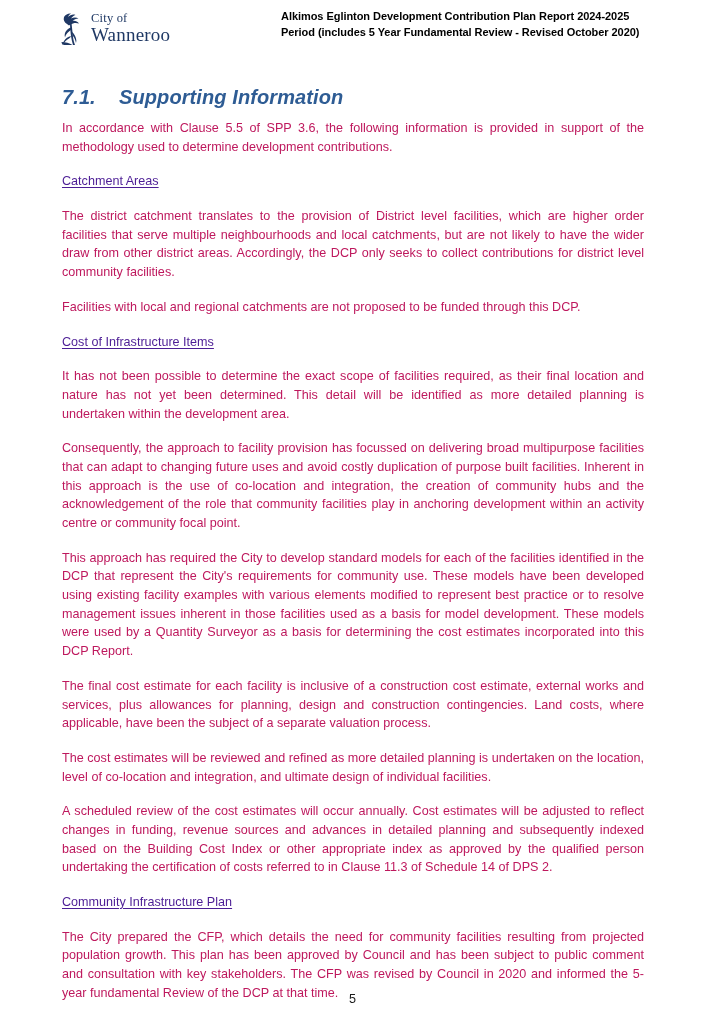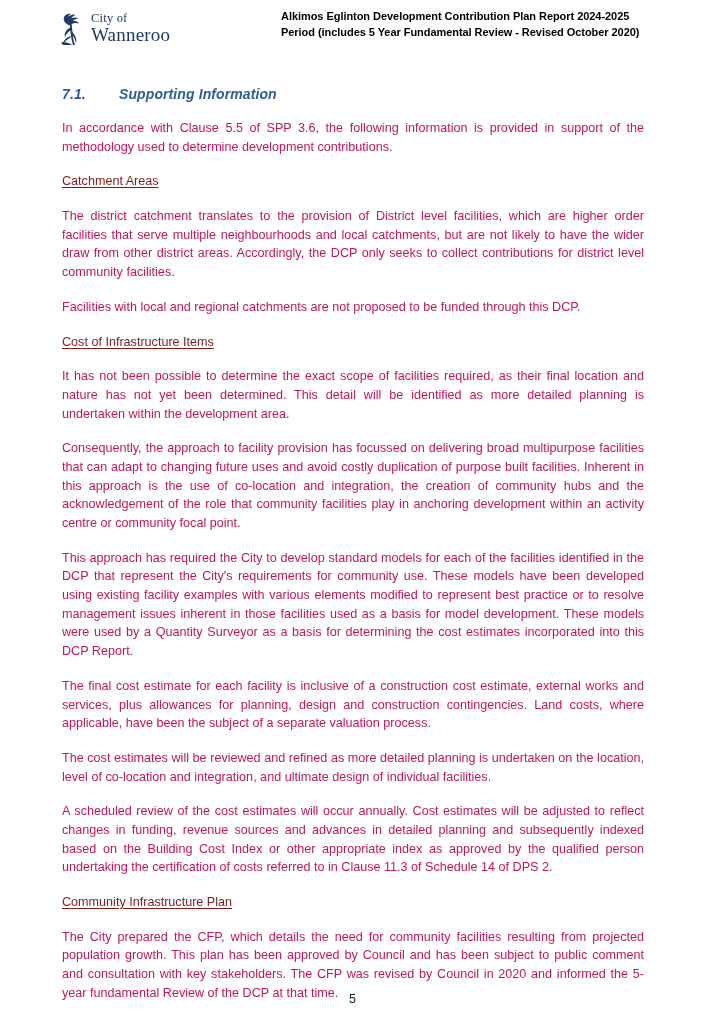--- a/index.html
+++ b/index.html
@@ -92,21 +92,21 @@
     top: 0;
     width: 582px;
   }
 
   h2.section-heading {
     margin: 0;
     position: absolute;
     left: 0;
     top: 86px;
     width: 582px;
-    font-size: 14px;
+    font-size: 20px;
     font-weight: bold;
     font-style: italic;
     color: #2E5C94;
     letter-spacing: .1px;
     white-space: nowrap;
   }
   h2.section-heading .num {
     display: inline-block;
     width: 57px;
   }
@@ -128,21 +128,21 @@
   }
   p.para.last-line-natural { text-align-last: left; }
 
   h3.sub-heading {
     margin: 0 0 16px 0;
     font-size: 12.6px;
     font-weight: normal;
     line-height: 1.485;
     text-decoration: underline;
     text-underline-offset: 2px;
-    color: #7f1d1d;
+    color: #4c1d95;
   }
 
   
   .page-number {
     position: absolute;
     left: 0;
     right: 0;
     top: 993px;
     text-align: center;
     font-size: 12.6px;

